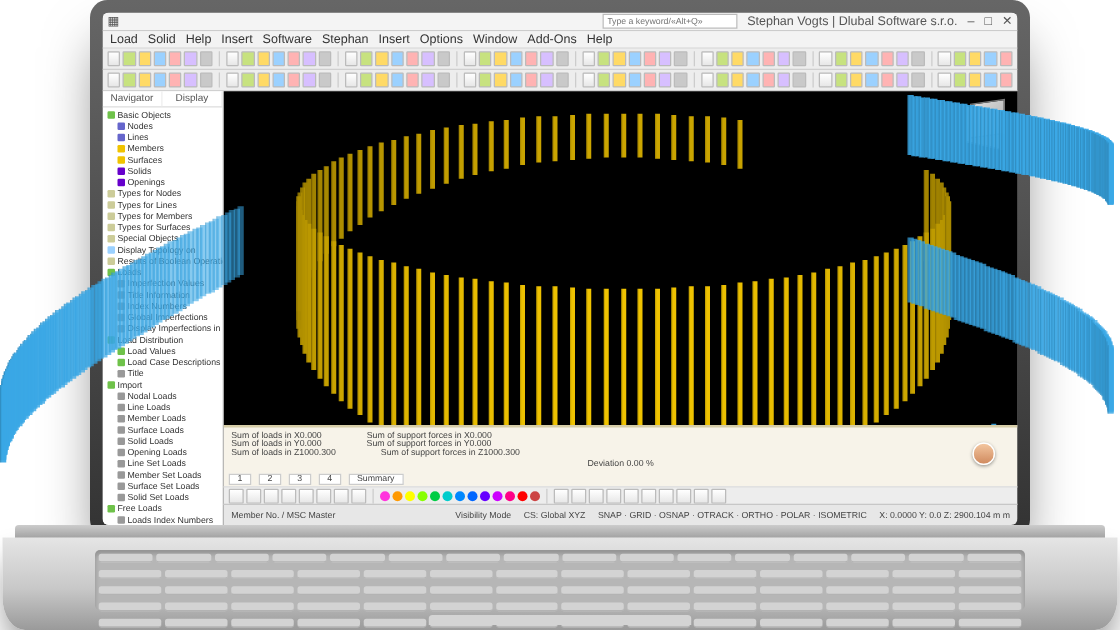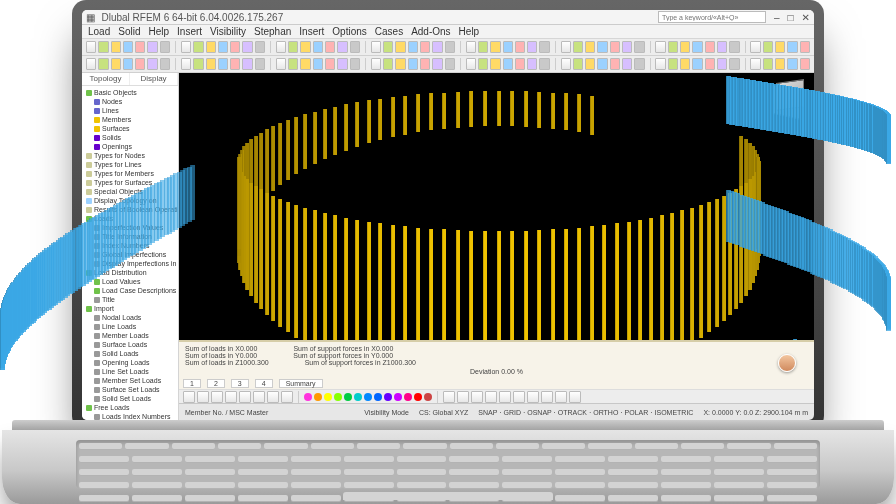--- a/index.html
+++ b/index.html
@@ -60,39 +60,39 @@
 <div class="stage">
 
   <div class="laptop">
     <div class="lid">
       <div class="screen">
 
         <div class="app">
 
           <div class="titlebar">
             <span>▦</span>
-            <span>Dlubal RFEM 6 64-bit 6.04.0026.175.267</span>
             <div class="right">
               <input style="width: 100px; height: 10px; border: 1px solid rgb(187, 187, 187); font-size: 7px; padding: 0px 3px;" placeholder="Type a keyword/«Alt+Q»">
+              <span>Stephan Vogts | Dlubal Software s.r.o.</span>
               <span>–</span>
               <span>□</span>
               <span>✕</span>
             </div>
           </div>
 
           <div class="menubar" id="menubar">
               <span>Load</span>
               <span>Solid</span>
               <span>Help</span>
               <span>Insert</span>
-              <span>Visibility</span>
+              <span>Software</span>
               <span>Stephan</span>
               <span>Insert</span>
               <span>Options</span>
-              <span>Cases</span>
+              <span>Window</span>
               <span>Add-Ons</span>
               <span>Help</span>
             </div>
 
           <div class="toolbar" id="tb1">
               <div class="tbtn " title="Open, Save, Undo, Redo, Load Case, Views, Rendering, Measure…"></div>
               <div class="tbtn c1" title="Open, Save, Undo, Redo, Load Case, Views, Rendering, Measure…"></div>
               <div class="tbtn c2" title="Open, Save, Undo, Redo, Load Case, Views, Rendering, Measure…"></div>
               <div class="tbtn c3" title="Open, Save, Undo, Redo, Load Case, Views, Rendering, Measure…"></div>
               <div class="tbtn c4" title="Open, Save, Undo, Redo, Load Case, Views, Rendering, Measure…"></div>
@@ -214,21 +214,21 @@
               <div class="tbtn c1" title="Open, Save, Undo, Redo, Load Case, Views, Rendering, Measure…"></div>
               <div class="tbtn c2" title="Open, Save, Undo, Redo, Load Case, Views, Rendering, Measure…"></div>
               <div class="tbtn c3" title="Open, Save, Undo, Redo, Load Case, Views, Rendering, Measure…"></div>
               <div class="tbtn c4" title="Open, Save, Undo, Redo, Load Case, Views, Rendering, Measure…"></div>
             </div>
 
           <div class="workspace">
 
             <div class="sidebar">
               <div class="sidebar-tabs">
-                <span>Topology</span>
+                <span>Navigator</span>
                 <span>Display</span>
               </div>
               <div class="tree" id="tree1">
                   <div class="n d0"><span class="ic" style="background: rgb(111, 194, 74);"></span><span>Basic Objects</span></div>
                   <div class="n d1"><span class="ic" style="background: rgb(102, 102, 204);"></span><span>Nodes</span></div>
                   <div class="n d1"><span class="ic" style="background: rgb(102, 102, 204);"></span><span>Lines</span></div>
                   <div class="n d1"><span class="ic" style="background: rgb(240, 195, 0);"></span><span>Members</span></div>
                   <div class="n d1"><span class="ic" style="background: rgb(240, 195, 0);"></span><span>Surfaces</span></div>
                   <div class="n d1"><span class="ic" style="background: rgb(102, 0, 204);"></span><span>Solids</span></div>
                   <div class="n d1"><span class="ic" style="background: rgb(102, 0, 204);"></span><span>Openings</span></div>

